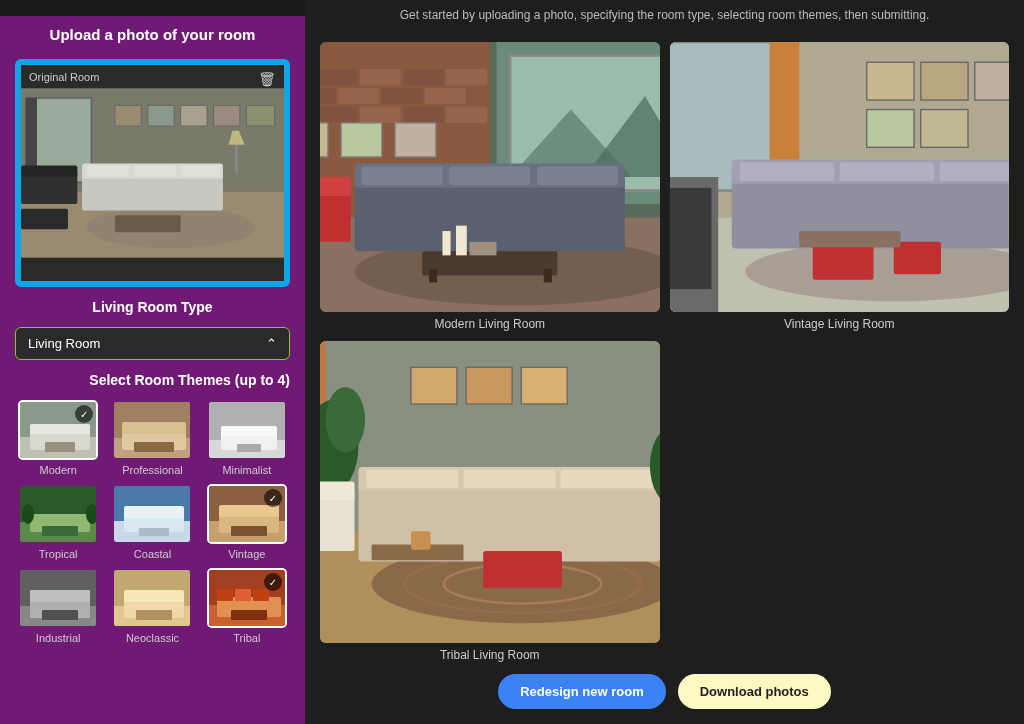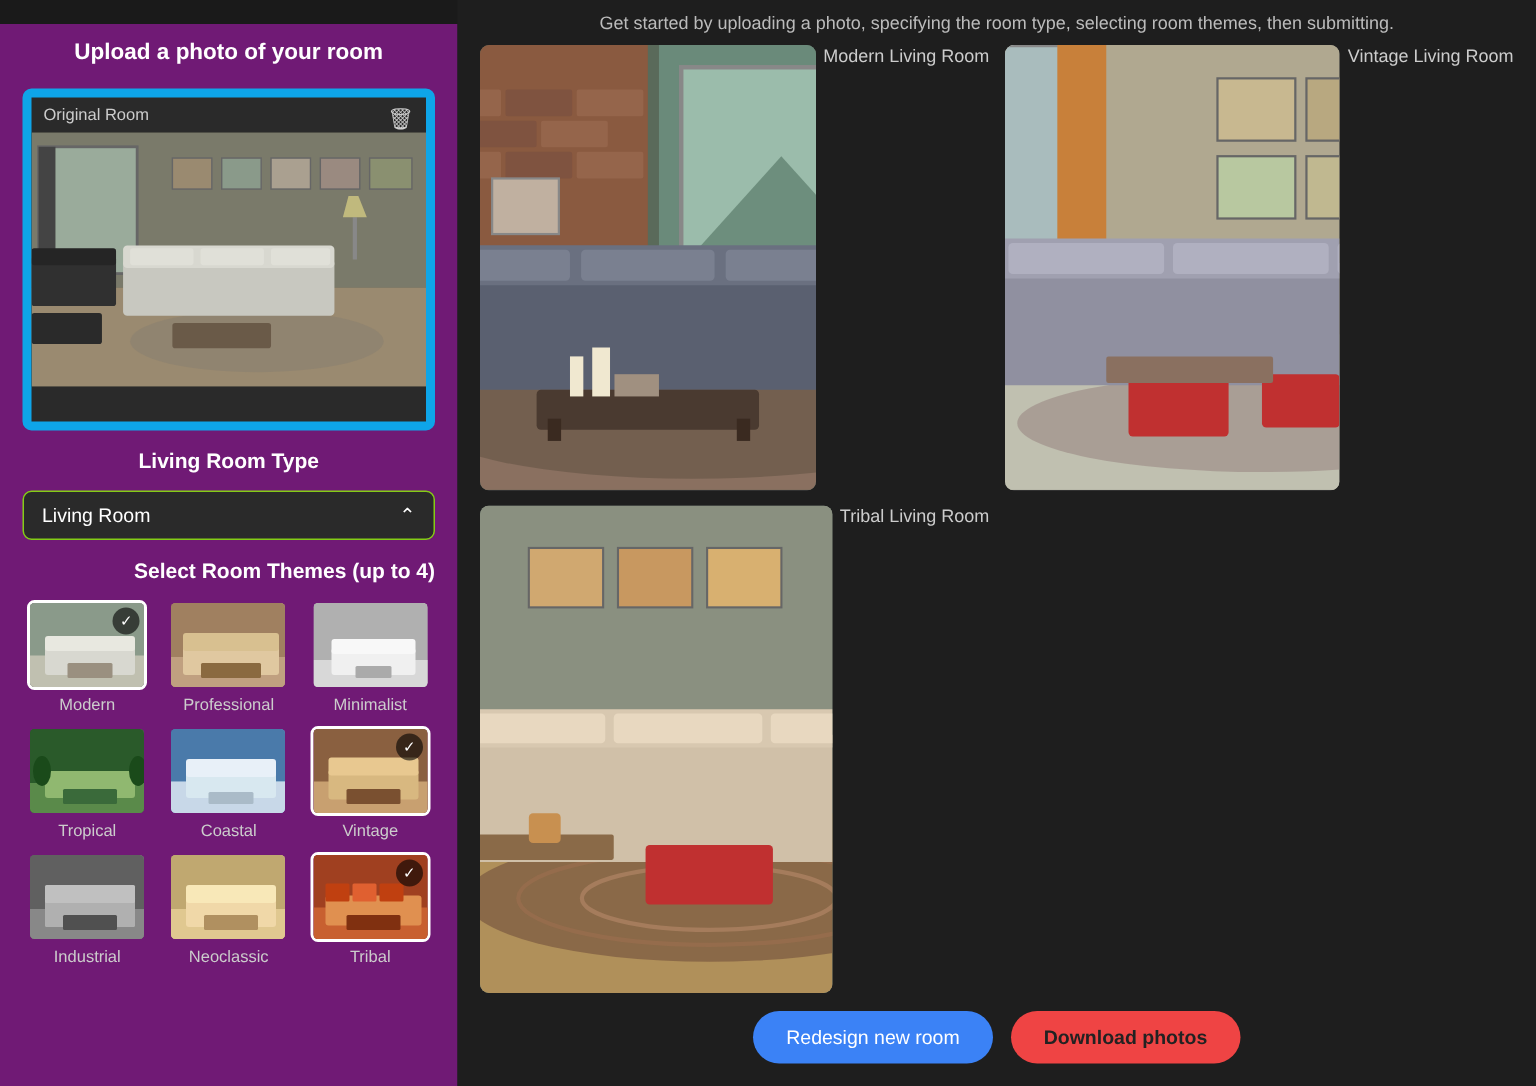--- a/index.html
+++ b/index.html
@@ -154,32 +154,33 @@
       background: #1e1e1e;
       padding: 8px 15px 15px 15px;
       display: flex;
       flex-direction: column;
     }
 
     .right-header {
       text-align: center;
       color: #bbb;
       font-size: 12px;
-      margin-bottom: 8px;
+      margin-bottom: 20px;
     }
 
     .results-grid {
       display: grid;
       grid-template-columns: 1fr 1fr;
       gap: 10px;
       flex: 1;
     }
 
     .result-item {
       display: flex;
+      flex-direction: column;
       gap: 5px;
     }
 
     .result-image {
       border-radius: 6px;
       overflow: hidden;
       flex: 1;
       background: #444;
       position: relative;
     }
@@ -197,26 +198,26 @@
       margin-top: 12px;
     }
 
     .btn-redesign {
       background: #3b82f6;
       color: #fff;
       border: none;
       border-radius: 20px;
       padding: 10px 22px;
       font-size: 13px;
-      font-weight: 400;
+      font-weight: 700;
       cursor: pointer;
     }
 
     .btn-download {
-      background: #ef4444;
+      background: #fef9c3;
       color: #222;
       border: none;
       border-radius: 20px;
       padding: 10px 22px;
       font-size: 13px;
       font-weight: 600;
       cursor: pointer;
     }
 
     

